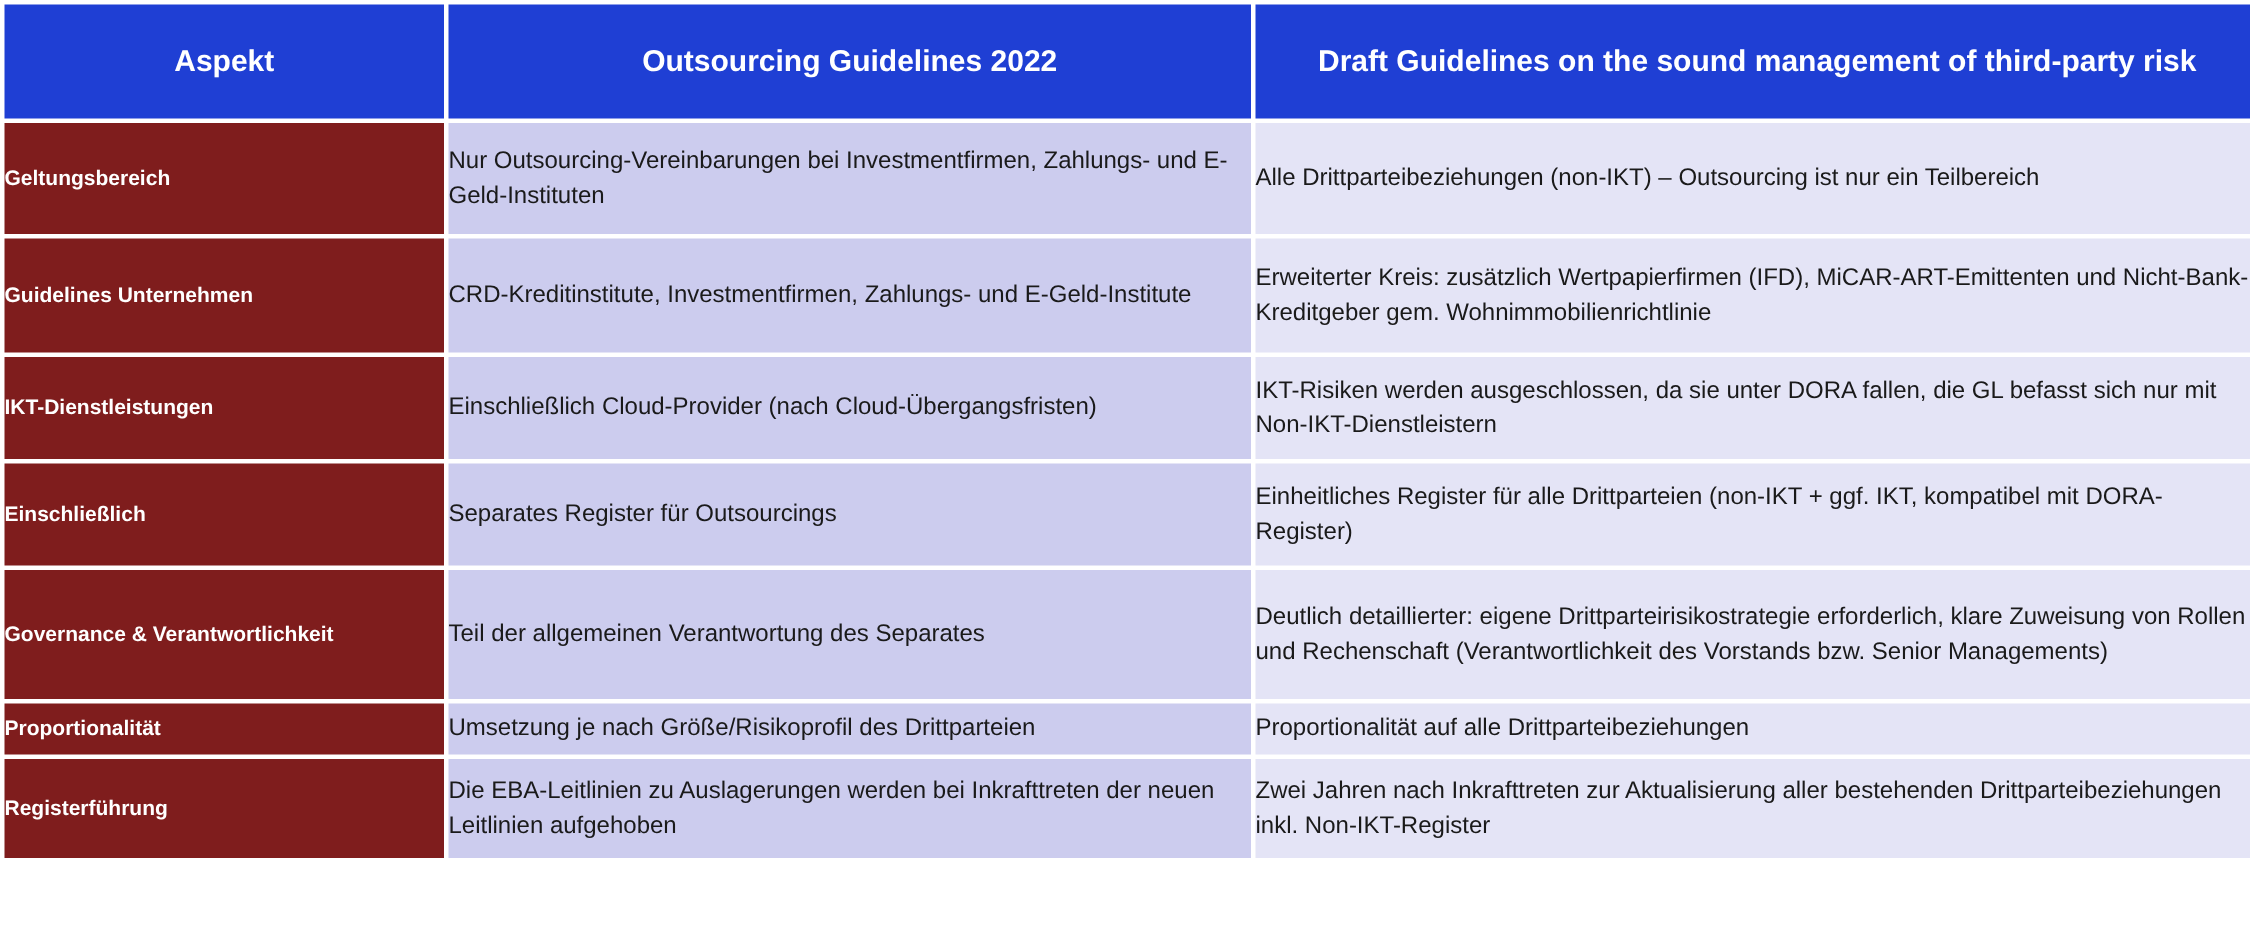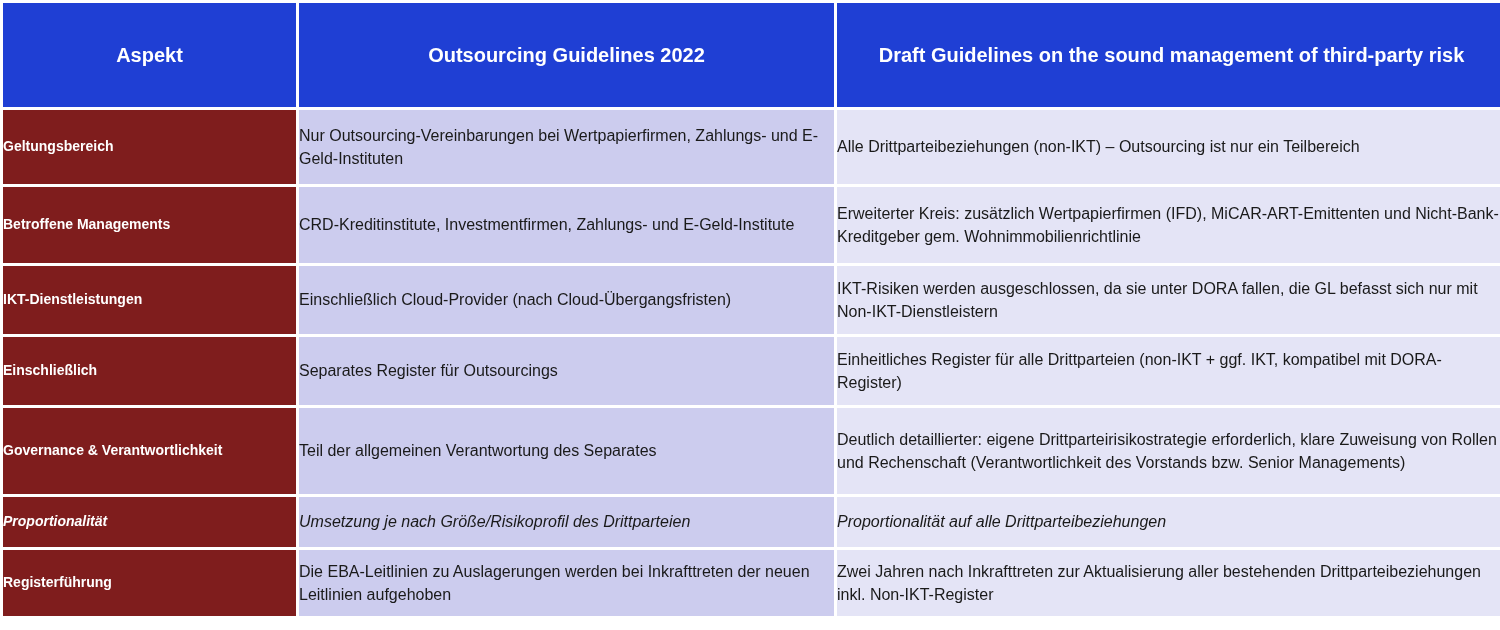--- a/index.html
+++ b/index.html
@@ -29,21 +29,21 @@
   col.col-old    { width: 535px; }
   col.col-new    { width: 669px; }
 
   
   .hdr {
     background: #1f3fd4;
     color: #ffffff;
     font-size: 20px;
     font-weight: bold;
     text-align: center;
-    height: 104px;
+    height: 76px;
     line-height: 1.3;
     padding: 6px 14px;
   }
 
   
   .aspect {
     background: #7f1d1d;
     color: #ffffff;
     font-size: 14px;
     font-weight: bold;
@@ -60,21 +60,21 @@
   }
   .cell.old { background: #ccccee; }
   .cell.new { background: #e4e4f6; }
 
   
   tr.r0 .aspect, tr.r0 .cell { height: 74px; }
   tr.r1 .aspect, tr.r1 .cell { height: 76px; }
   tr.r2 .aspect, tr.r2 .cell { height: 68px; }
   tr.r3 .aspect, tr.r3 .cell { height: 68px; }
   tr.r4 .aspect, tr.r4 .cell { height: 86px; }
-  tr.r5 .aspect, tr.r5 .cell { height: 50px; font-style: italic; }
+  tr.r5 .aspect, tr.r5 .cell { height: 34px; }
   tr.r6 .aspect, tr.r6 .cell { height: 66px; }
 </style>
 </head>
 <body>
 
 <table class="comparison-table">
   <colgroup>
     <col class="col-aspect">
     <col class="col-old">
     <col class="col-new">
@@ -82,25 +82,25 @@
   <thead>
     <tr>
       <th class="hdr">Aspekt</th>
       <th class="hdr">Outsourcing Guidelines 2022</th>
       <th class="hdr">Draft Guidelines on the sound management of third-party risk</th>
     </tr>
   </thead>
   <tbody>
     <tr class="r0">
       <td class="aspect">Geltungsbereich</td>
-      <td class="cell old">Nur Outsourcing-Vereinbarungen bei Wertpapierfirmen, Zahlungs- und E-Geld-Instituten</td>
+      <td class="cell old">Nur Outsourcing-Vereinbarungen bei Investmentfirmen, Zahlungs- und E-Geld-Instituten</td>
       <td class="cell new">Alle Drittparteibeziehungen (non-IKT) – Outsourcing ist nur ein Teilbereich</td>
     </tr>
     <tr class="r1">
-      <td class="aspect">Betroffene Managements</td>
+      <td class="aspect">Guidelines Unternehmen</td>
       <td class="cell old">CRD-Kreditinstitute, Investmentfirmen, Zahlungs- und E-Geld-Institute</td>
       <td class="cell new">Erweiterter Kreis: zusätzlich Wertpapierfirmen (IFD), MiCAR-ART-Emittenten und Nicht-Bank-Kreditgeber gem. Wohnimmobilienrichtlinie</td>
     </tr>
     <tr class="r2">
       <td class="aspect">IKT-Dienstleistungen</td>
       <td class="cell old">Einschließlich Cloud-Provider (nach Cloud-Übergangsfristen)</td>
       <td class="cell new">IKT-Risiken werden ausgeschlossen, da sie unter DORA fallen, die GL befasst sich nur mit Non-IKT-Dienstleistern</td>
     </tr>
     <tr class="r3">
       <td class="aspect">Einschließlich</td>

